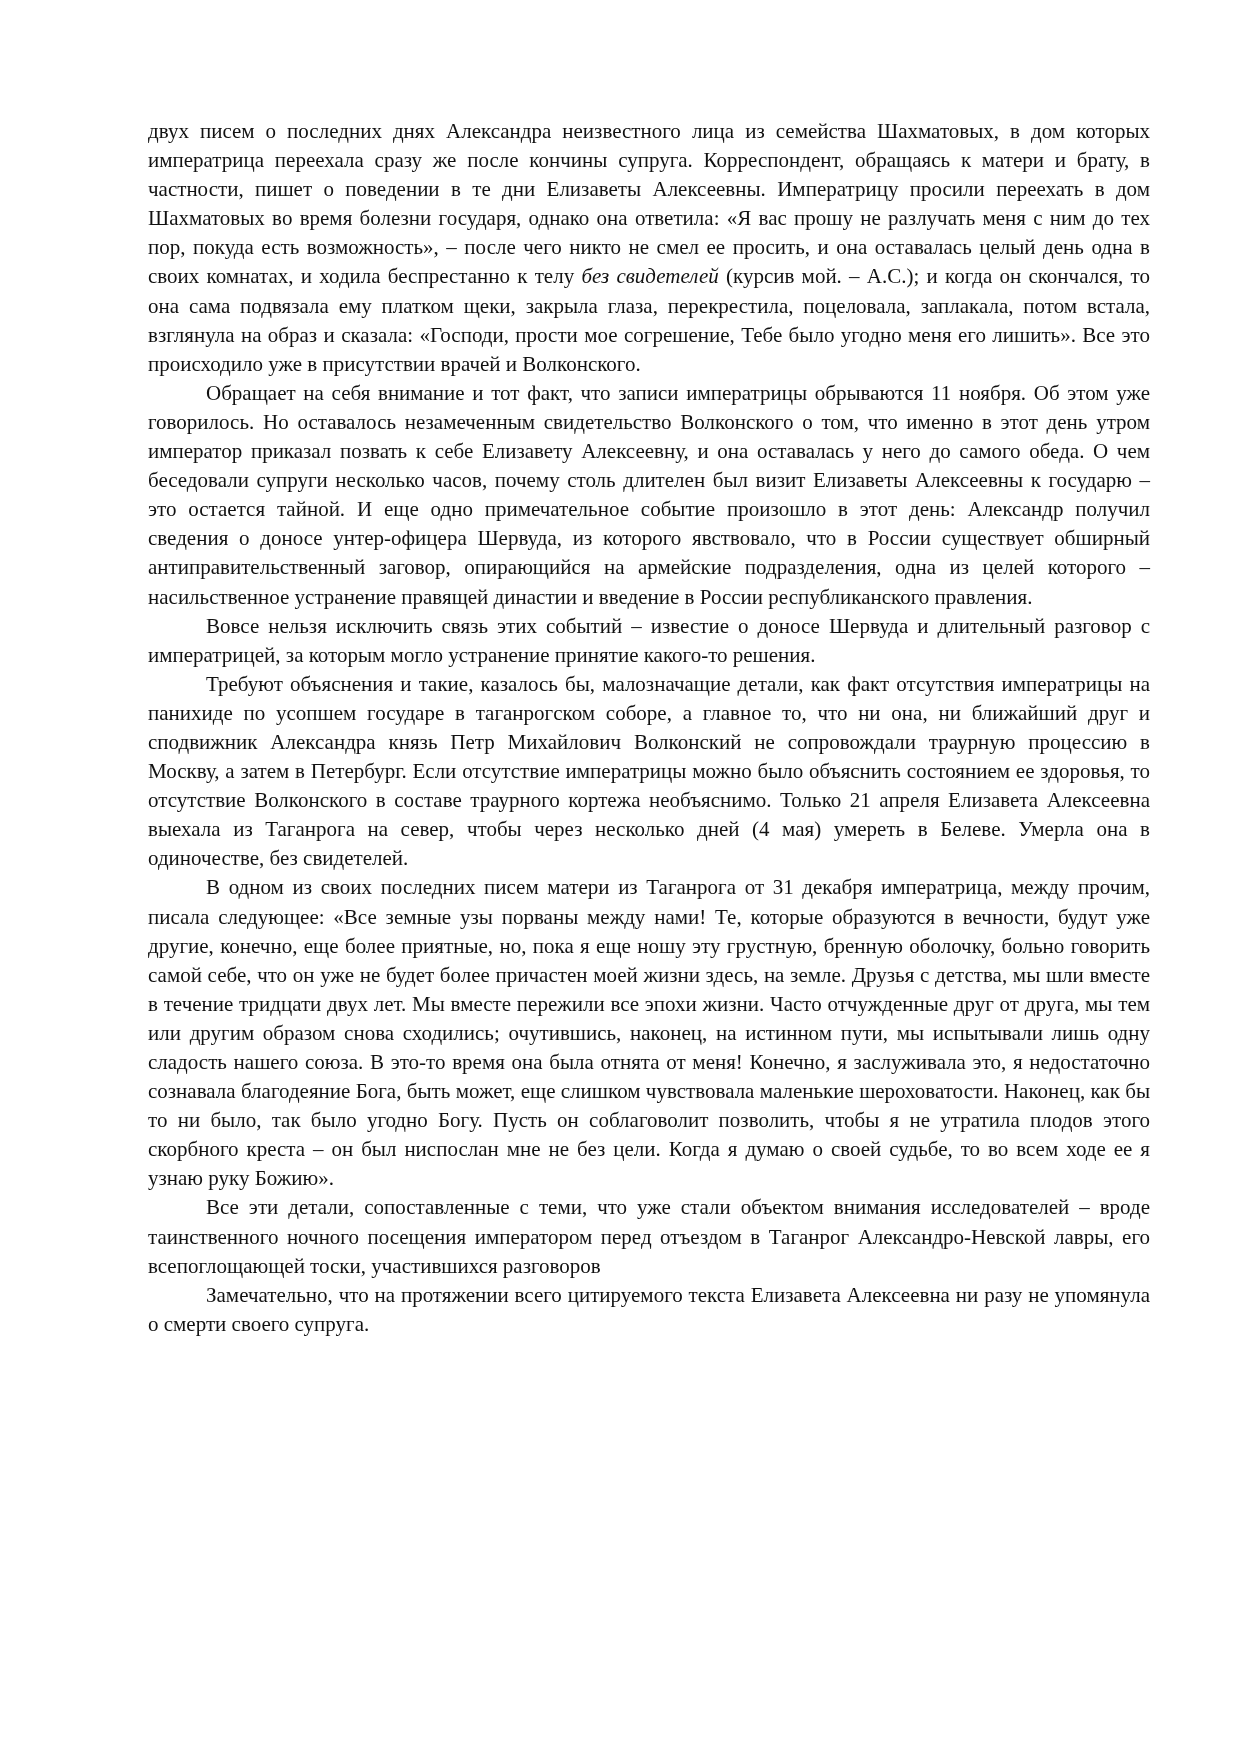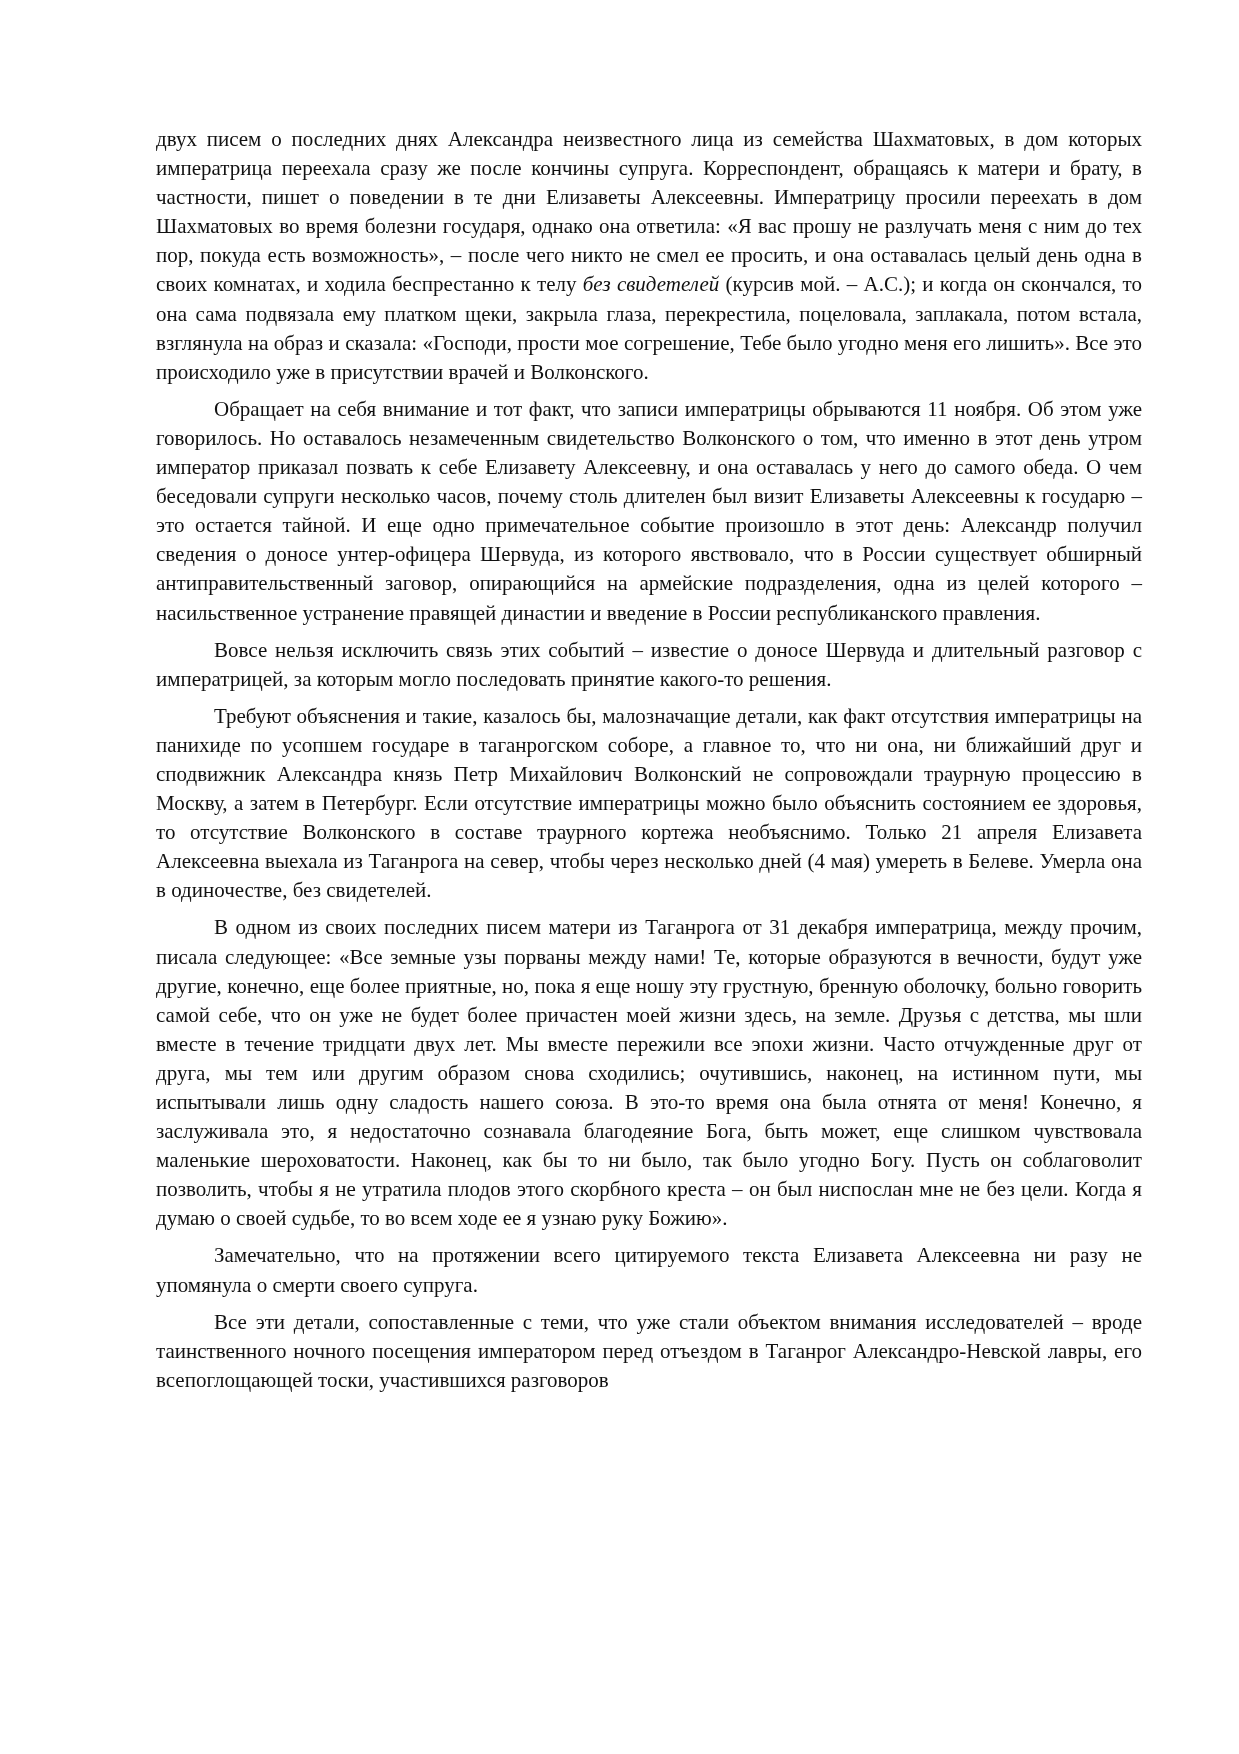--- a/index.html
+++ b/index.html
@@ -19,35 +19,35 @@
       top: 117px;
       width: 1002px;
       font-family: "Liberation Serif", "DejaVu Serif", serif;
       font-size: 21px;
       line-height: 29.1px;
       color: #111111;
       text-align: justify;
       hyphens: none;
     }
     .page p {
-      margin: 8px;
+      margin: 0;
       padding: 0;
       text-indent: 58px;
     }
     .page p.continuation {
       text-indent: 0;
     }
     .page em {
       font-style: italic;
     }
   </style>
 </head>
 <body>
 
 <div class="page">
   <p class="continuation"><span>двух писем о последних днях Александра неизвестного лица из семейства Шахматовых, в дом которых императрица переехала сразу же после кончины супруга. Корреспондент, обращаясь к матери и брату, в частности, пишет о поведении в те дни Елизаветы Алексеевны. Императрицу просили переехать в дом Шахматовых во время болезни государя, однако она ответила: «Я вас прошу не разлучать меня с ним до тех пор, покуда есть возможность», – после чего никто не смел ее просить, и она оставалась целый день одна в своих комнатах, и ходила беспрестанно к телу </span><em>без свидетелей</em><span>  (курсив мой. – А.С.); и когда он скончался, то она сама подвязала ему платком щеки, закрыла глаза, перекрестила, поцеловала, заплакала, потом встала, взглянула на образ и сказала: «Господи, прости мое согрешение, Тебе было угодно меня его лишить». Все это происходило уже в присутствии врачей и Волконского.</span></p>
   <p>Обращает на себя внимание и тот факт, что записи императрицы обрываются 11 ноября. Об этом уже говорилось. Но оставалось незамеченным свидетельство Волконского о том, что именно в этот день утром император приказал позвать к себе Елизавету Алексеевну, и она оставалась у него до самого обеда. О чем беседовали супруги несколько часов, почему столь длителен был визит Елизаветы Алексеевны к государю – это остается тайной. И еще одно примечательное событие произошло в этот день: Александр получил сведения о доносе унтер-офицера Шервуда, из которого явствовало, что в России существует обширный антиправительственный заговор, опирающийся на армейские подразделения, одна из целей которого – насильственное устранение правящей династии и введение в России республиканского правления.</p>
-  <p>Вовсе нельзя исключить связь этих событий – известие о доносе Шервуда и длительный разговор с императрицей, за которым могло последовать принятие какого-то решения.</p>
+  <p>Вовсе нельзя исключить связь этих событий – известие о доносе Шервуда и длительный разговор с императрицей, за которым могло устранение принятие какого-то решения.</p>
   <p>Требуют объяснения и такие, казалось бы, малозначащие детали, как факт отсутствия императрицы на панихиде по усопшем государе в таганрогском соборе, а главное то, что ни она, ни ближайший друг и сподвижник Александра князь Петр Михайлович Волконский не сопровождали траурную процессию в Москву, а затем в Петербург. Если отсутствие императрицы можно было объяснить состоянием ее здоровья, то отсутствие Волконского в составе траурного кортежа необъяснимо. Только 21 апреля Елизавета Алексеевна выехала из Таганрога на север, чтобы через несколько дней (4 мая) умереть в Белеве. Умерла она в одиночестве, без свидетелей.</p>
   <p>В одном из своих последних писем матери из Таганрога от 31 декабря императрица, между прочим, писала следующее: «Все земные узы порваны между нами! Те, которые образуются в вечности, будут уже другие, конечно, еще более приятные, но, пока я еще ношу эту грустную, бренную оболочку, больно говорить самой себе, что он уже не будет более причастен моей жизни здесь, на земле. Друзья с детства, мы шли вместе в течение тридцати двух лет. Мы вместе пережили все эпохи жизни. Часто отчужденные друг от друга, мы тем или другим образом снова сходились; очутившись, наконец, на истинном пути, мы испытывали лишь одну сладость нашего союза. В это-то время она была отнята от меня! Конечно, я заслуживала это, я недостаточно сознавала благодеяние Бога, быть может, еще слишком чувствовала маленькие шероховатости. Наконец, как бы то ни было, так было угодно Богу. Пусть он соблаговолит позволить, чтобы я не утратила плодов этого скорбного креста – он был ниспослан мне не без цели. Когда я думаю о своей судьбе, то во всем ходе ее я узнаю руку Божию».</p>
+  <p>Все эти детали, сопоставленные с теми, что уже стали объектом внимания исследователей – вроде таинственного ночного посещения императором перед отъездом в Таганрог Александро-Невской лавры, его всепоглощающей тоски, участившихся разговоров</p>
   <p>Замечательно, что на протяжении всего цитируемого текста Елизавета Алексеевна ни разу не упомянула о смерти своего супруга.</p>
-  <p>Все эти детали, сопоставленные с теми, что уже стали объектом внимания исследователей – вроде таинственного ночного посещения императором перед отъездом в Таганрог Александро-Невской лавры, его всепоглощающей тоски, участившихся разговоров</p>
 </div>
 
 </body></html>

